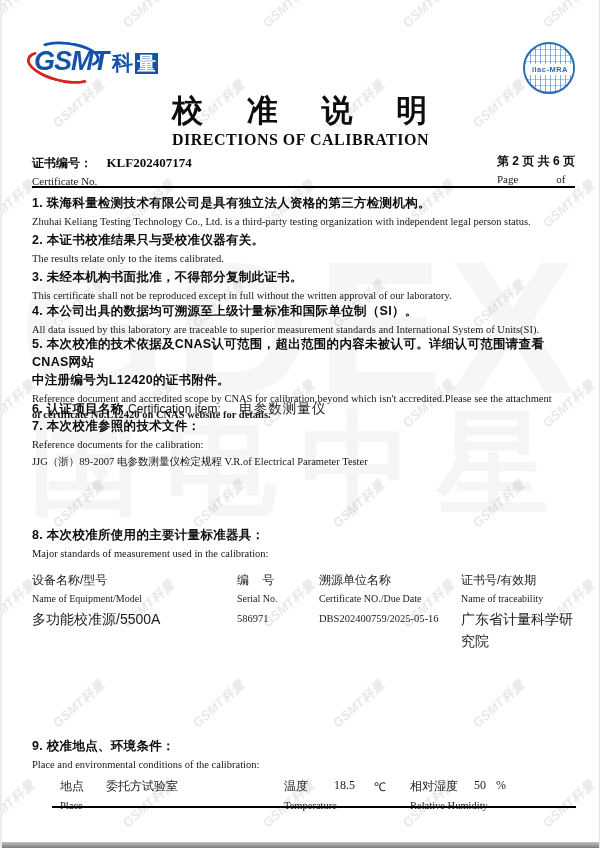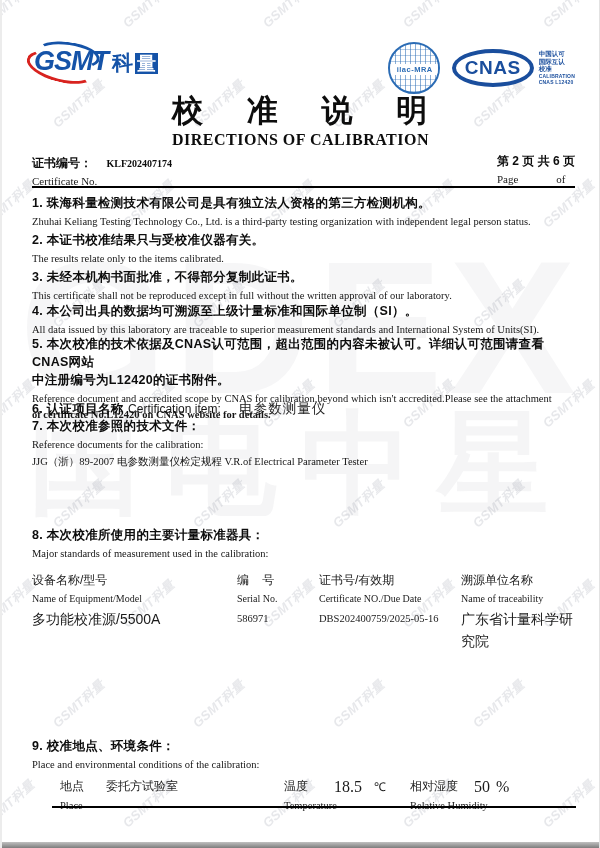--- a/index.html
+++ b/index.html
@@ -121,21 +121,21 @@
   .title-en {
     position: absolute; top: 131px; left: 0; width: 100%;
     text-align: center;
     font-family: "Liberation Serif", serif;
     font-weight: bold; font-size: 16px; letter-spacing: 0.5px;
     color: #0d0d0d;
   }
 
   .cert-row { position: absolute; top: 153px; left: 30px; width: 543px; }
   .cert-label-cn { font-weight: bold; font-size: 12px; color: #0d0d0d; }
-  .cert-value { font-family: "Liberation Serif", serif; font-weight: bold; font-size: 10px; margin-left: 10px; color: #0d0d0d; }
+  .cert-value { font-family: "Liberation Serif", serif; font-weight: bold; font-size: 13px; margin-left: 10px; color: #0d0d0d; }
   .cert-label-en { font-family: "Liberation Serif", serif; font-size: 11px; color: #1a1a1a; margin-top: 3px; }
   .page-info { position: absolute; top: 0; right: 0; text-align: left; }
   .page-cn { font-size: 12px; font-weight: bold; color: #0d0d0d; white-space: pre; }
   .page-en { font-family: "Liberation Serif", serif; font-size: 11px; color: #1a1a1a; margin-top: 3px; }
   .page-en .of { margin-left: 38px; }
 
   .rule-1 { position: absolute; top: 186px; left: 30px; width: 543px; height: 2px; background: #000; }
   .rule-2 { position: absolute; top: 806px; left: 50px; width: 524px; height: 2px; background: #000; }
 
   
@@ -159,21 +159,21 @@
   .std-cell { text-align: left; }
   .std-cn { font-size: 12px; color: #1a1a1a; line-height: 20px; white-space: pre; }
   .std-en { font-family: "Liberation Serif", serif; font-size: 10px; color: #1a1a1a; line-height: 18px; }
   .std-data-cn { font-size: 14px; color: #1a1a1a; line-height: 22px; }
   .std-data-en { font-family: "Liberation Serif", serif; font-size: 10.5px; color: #1a1a1a; line-height: 22px; }
 
   
   .env { position: relative; height: 44px; margin-top: 6px; text-align: center; }
   .env span { position: absolute; white-space: nowrap; }
   .env .lab-cn { font-size: 12px; color: #1a1a1a; }
-  .env .val { font-family: "Liberation Serif", serif; font-size: 16px; color: #1a1a1a; }
+  .env .val { font-family: "Liberation Serif", serif; font-size: 12px; color: #1a1a1a; }
   .env .val-cn { font-size: 12px; color: #1a1a1a; }
   .env .lab-en { font-family: "Liberation Serif", serif; font-size: 10.5px; color: #1a1a1a; top: 22px; }
 </style>
 </head>
 <body>
 
 <div class="page">
 
   <div class="wm-layer" id="wm-layer">
     <div class="wm-big-letters">GDEX</div>
@@ -224,32 +224,20 @@
   <div class="brand">
     <span class="brand-swoosh-red"></span>
     <span class="brand-swoosh-blue"></span>
     <span class="brand-text"><span class="brand-latin">GSMT</span><span class="brand-cn-a">科</span><span class="brand-cn-b">量</span></span>
   </div>
 
   <div class="logos-right">
     <div class="ilac-globe">
       <div class="ilac-band">ilac-MRA</div>
     </div>
-    <div class="cnas-group">
-      <div class="cnas-oval">
-        <span class="cnas-word">CNAS</span>
-      </div>
-      <div class="cnas-side">
-        <span class="cnas-side-cn">中国认可</span>
-        <span class="cnas-side-cn">国际互认</span>
-        <span class="cnas-side-cn">校准</span>
-        <span class="cnas-side-en">CALIBRATION</span>
-        <span class="cnas-side-en">CNAS L12420</span>
-      </div>
-    </div>
   </div>
 
   <div class="title-cn">校 准 说 明</div>
   <div class="title-en">DIRECTIONS OF CALIBRATION</div>
 
   <div class="cert-row">
     <div>
       <span class="cert-label-cn">证书编号：</span>
       <span class="cert-value">KLF202407174</span>
     </div>
@@ -303,22 +291,22 @@
     <div class="doc-line">JJG（浙）89-2007 电参数测量仪检定规程  V.R.of Electrical Parameter Tester</div>
   </div>
 
   <div class="sec" style="top:526px">
     <div class="cn">8. 本次校准所使用的主要计量标准器具：</div>
     <div class="en">Major standards of measurement used in the calibration:</div>
     <div class="std-table">
       <div class="std-row">
         <div class="std-cell std-cn">设备名称/型号</div>
         <div class="std-cell std-cn">编    号</div>
+        <div class="std-cell std-cn">溯源单位名称</div>
         <div class="std-cell std-cn">证书号/有效期</div>
-        <div class="std-cell std-cn">溯源单位名称</div>
       </div>
       <div class="std-row">
         <div class="std-cell std-en">Name of Equipment/Model</div>
         <div class="std-cell std-en">Serial No.</div>
         <div class="std-cell std-en">Certificate NO./Due Date</div>
         <div class="std-cell std-en">Name of traceability</div>
       </div>
       <div class="std-row">
         <div class="std-cell std-data-cn">多功能校准源/5500A</div>
         <div class="std-cell std-data-en">586971</div>

